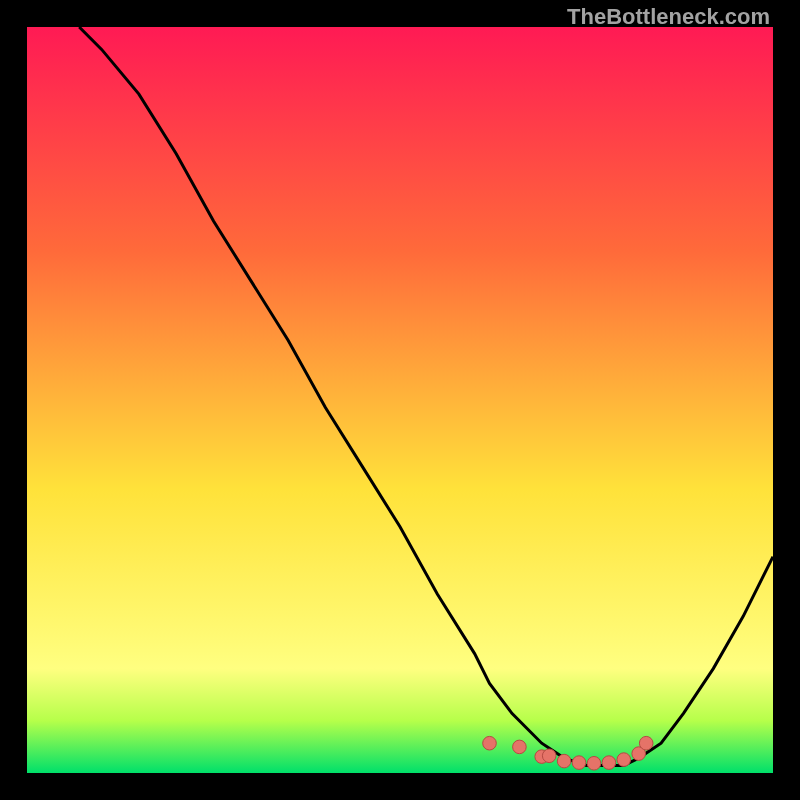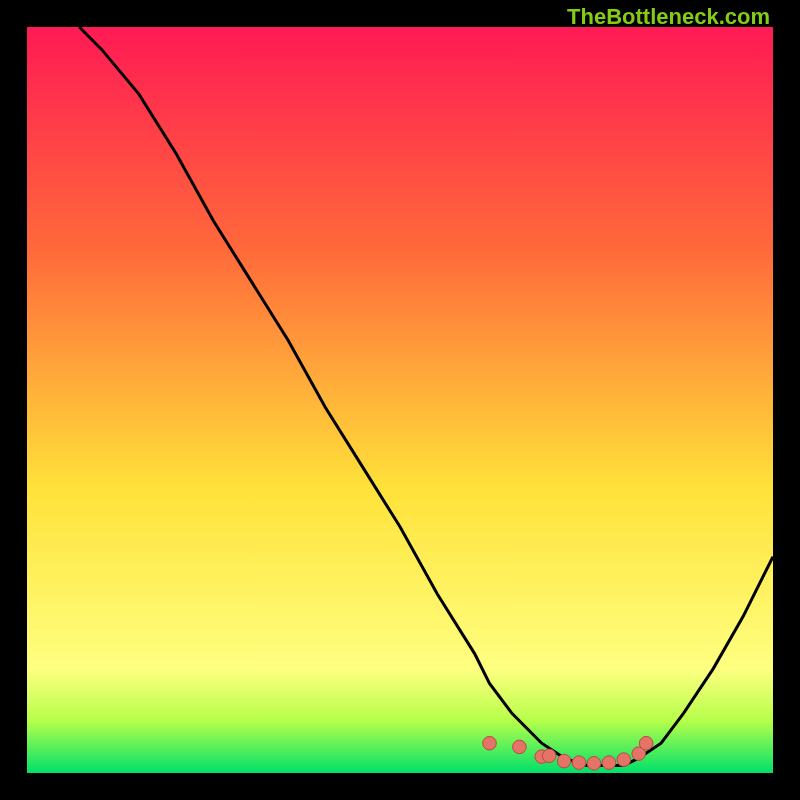--- a/index.html
+++ b/index.html
@@ -32,21 +32,21 @@
     width: 746px;
     height: 746px;
   }
   .watermark {
     position: absolute;
     top: 4px;
     right: 30px;
     font-family: Arial, Helvetica, sans-serif;
     font-size: 22px;
     font-weight: bold;
-    color: #84cc16;
+    color: #a3a3a3;
   }
 </style>
 </head>
 <body>
 
 <div class="frame">
   <svg class="plot-bg" viewBox="0 0 746 746" preserveAspectRatio="none">
     <defs>
       <linearGradient id="bg-grad" x1="0" y1="0" x2="0" y2="1">
         <stop id="gs0" offset="0%" stop-color="#ff1a54"></stop>

